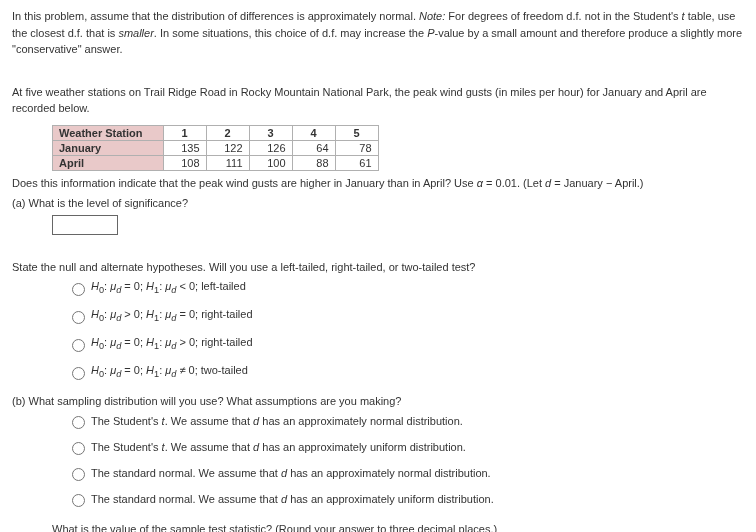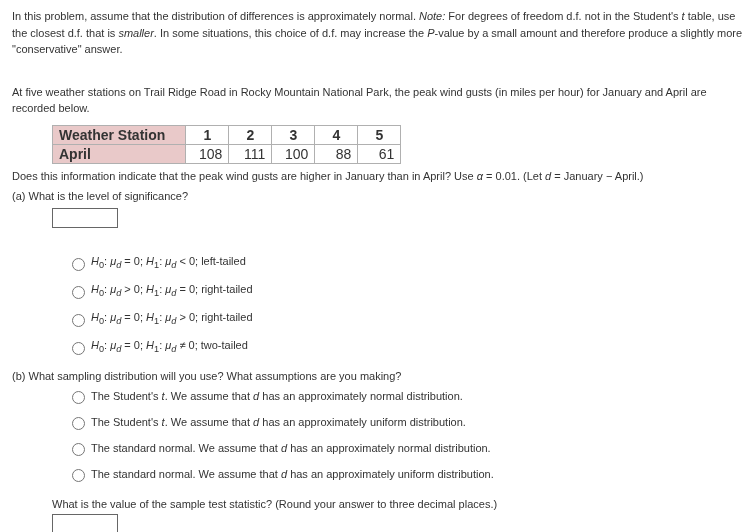--- a/index.html
+++ b/index.html
@@ -14,21 +14,21 @@
     .intro { margin-bottom: 26px; line-height: 1.5; }
     .context { margin-bottom: 8px; line-height: 1.5; }
     table.data {
       border-collapse: collapse;
       margin-left: 40px;
       margin-bottom: 4px;
     }
     table.data th, table.data td {
       border: 1px solid #b0b0b0;
       padding: 1px 6px;
-      font-size: 14px;
+      font-size: 11px;
     }
     table.data th { font-weight: bold; text-align: center; }
     table.data .rowhead {
       font-weight: bold;
       text-align: left;
       background: #e9c9c9;
       padding-right: 20px;
     }
     table.data td.val { text-align: right; min-width: 30px; }
     .question-line { margin-bottom: 6px; line-height: 1.5; }
@@ -63,38 +63,47 @@
   <tbody>
       <tr>
     <th class="rowhead">Weather Station</th>
     <th>1</th>
     <th>2</th>
     <th>3</th>
     <th>4</th>
     <th>5</th>
   </tr>
   <tr>
+    <td class="rowhead">January</td>
+    <td class="val">135</td>
+    <td class="val">122</td>
+    <td class="val">126</td>
+    <td class="val">64</td>
+    <td class="val">78</td>
+  </tr>
+  <tr>
     <td class="rowhead">April</td>
     <td class="val">108</td>
     <td class="val">111</td>
     <td class="val">100</td>
     <td class="val">88</td>
     <td class="val">61</td>
   </tr>
 </tbody>
   </table>
 
 <div class="question-line">
   <span>Does this information indicate that the peak wind gusts are higher in January than in April? Use </span><span class="italic">α</span><span> = 0.01. (Let </span><span class="italic">d</span><span> = January − April.)</span>
 </div>
 
 <div class="sub">(a) What is the level of significance?</div>
 <input type="text" class="ans" style="">
 
 <div class="block">
+  <div class="sub">State the null and alternate hypotheses. Will you use a left-tailed, right-tailed, or two-tailed test?</div>
   <div class="options">
     <div class="opt">
       <input type="radio" name="hyp" style="">
       <span class="lbl">
         <span class="italic">H</span><sub>0</sub>: <span class="italic">μ<sub>d</sub></span> = 0; <span class="italic">H</span><sub>1</sub>: <span class="italic">μ<sub>d</sub></span> &lt; 0; left-tailed
       </span>
     </div>
     <div class="opt">
       <input type="radio" name="hyp" style="">
       <span class="lbl">

